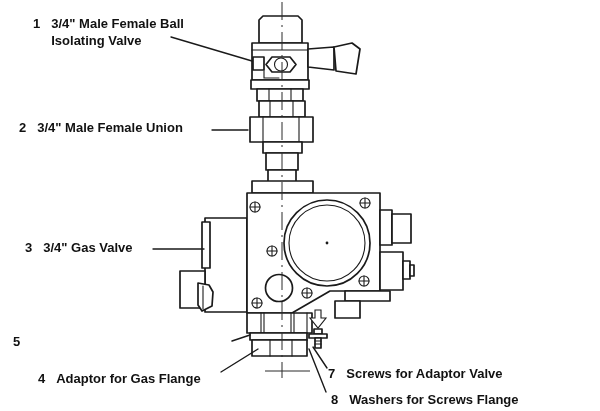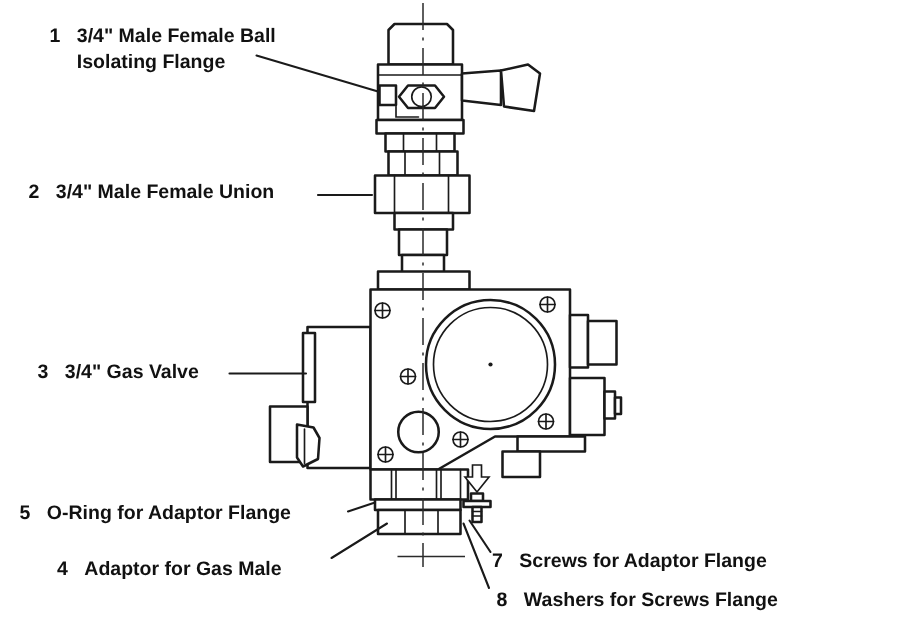--- a/index.html
+++ b/index.html
@@ -165,56 +165,53 @@
       <line class="leader" x1="221" y1="372" x2="258" y2="349"></line>
       <line class="leader" x1="313" y1="347" x2="327" y2="368"></line>
       <line class="leader" x1="309" y1="349" x2="326" y2="392"></line>
     </g>
   </svg>
 
   <div class="label" style="left:33px; top:15px;">
     <span class="num">1</span>
     <span class="txt">
       <span class="line">3/4" Male Female Ball</span>
-      <span class="line">Isolating Flange</span>
+      <span class="line">Isolating Valve</span>
     </span>
   </div>
 
   <div class="label" style="left:19px; top:119px;">
     <span class="num">2</span>
     <span class="txt">
       <span class="line">3/4" Male Female Union</span>
     </span>
   </div>
 
   <div class="label" style="left:25px; top:239px;">
     <span class="num">3</span>
     <span class="txt">
       <span class="line">3/4" Gas Valve</span>
     </span>
   </div>
 
   <div class="label" style="left:13px; top:333px;">
     <span class="num">5</span>
-    <span class="txt">
-      <span class="line">O-Ring for Adaptor Flange</span>
-    </span>
   </div>
 
   <div class="label" style="left:38px; top:370px;">
     <span class="num">4</span>
     <span class="txt">
-      <span class="line">Adaptor for Gas Male</span>
+      <span class="line">Adaptor for Gas Flange</span>
     </span>
   </div>
 
   <div class="label" style="left:328px; top:365px;">
     <span class="num">7</span>
     <span class="txt">
-      <span class="line">Screws for Adaptor Flange</span>
+      <span class="line">Screws for Adaptor Valve</span>
     </span>
   </div>
 
   <div class="label" style="left:331px; top:391px;">
     <span class="num">8</span>
     <span class="txt">
       <span class="line">Washers for Screws Flange</span>
     </span>
   </div>
 

